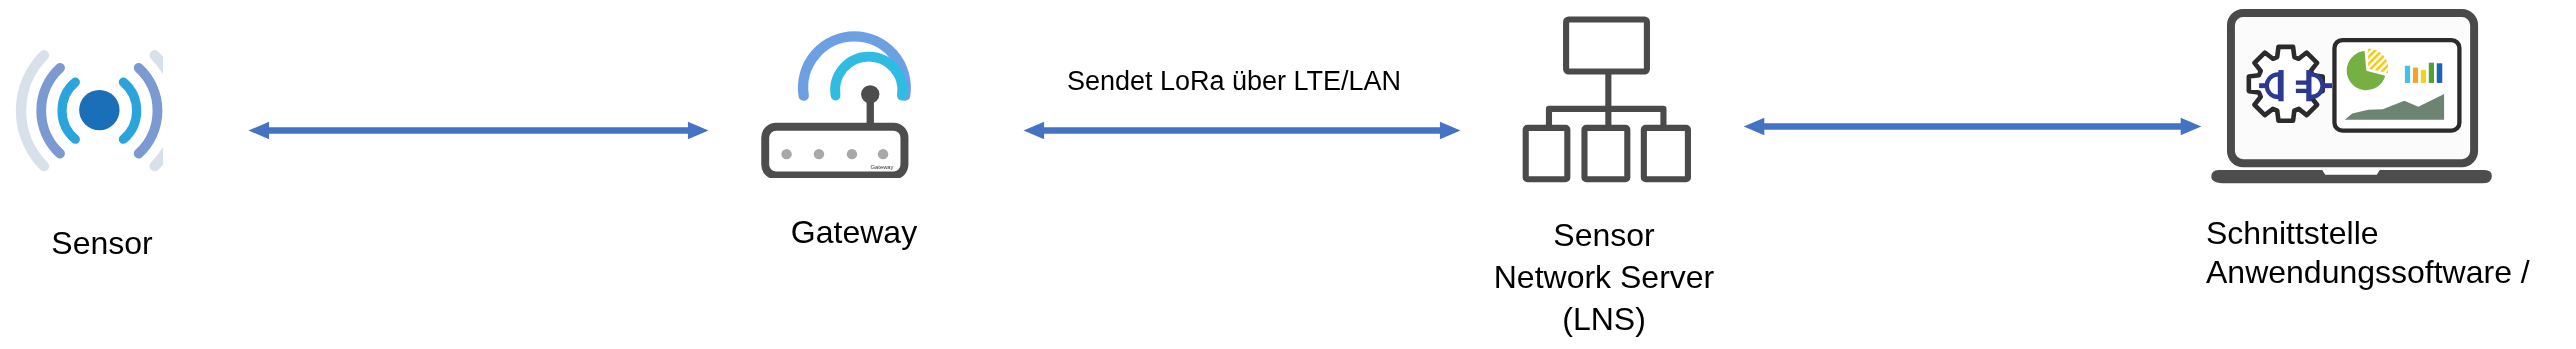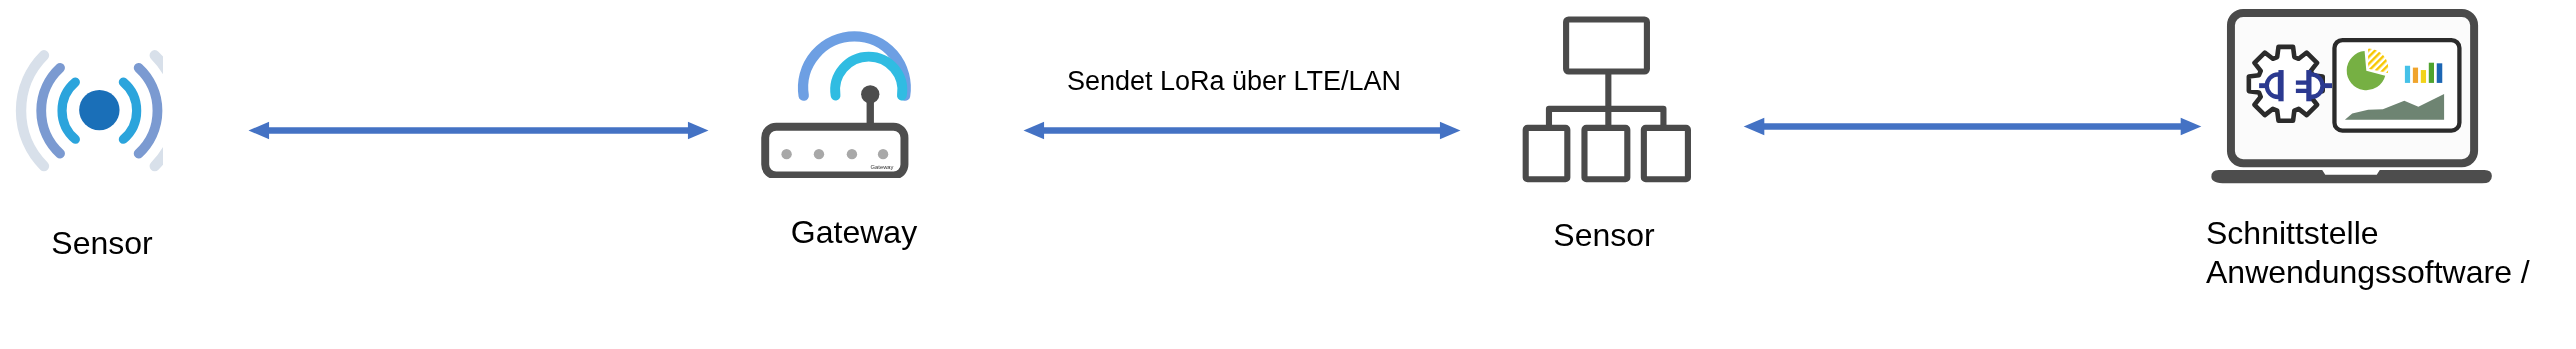--- a/index.html
+++ b/index.html
@@ -75,20 +75,22 @@
       <path d="M 80 202 V 166 H 267 V 206"></path>
       <path d="M 177 166 V 202"></path>
     </g>
     <rect x="108" y="20" width="132" height="85" rx="4" fill="#ffffff" stroke="#4A4A4A" stroke-width="10"></rect>
     <rect x="42" y="197" width="68" height="84" rx="3" fill="#ffffff" stroke="#4A4A4A" stroke-width="10"></rect>
     <rect x="138" y="197" width="70" height="84" rx="3" fill="#ffffff" stroke="#4A4A4A" stroke-width="10"></rect>
     <rect x="235" y="197" width="72" height="84" rx="3" fill="#ffffff" stroke="#4A4A4A" stroke-width="10"></rect>
   </svg>
   <div class="node-label center-x" style="left:1604px;top:214px;line-height:42px;">
     <div>Sensor</div>
+    <div>Network Server</div>
+    <div>(LNS)</div>
   </div>
 
   <svg class="abs" style="left:1740px;top:115px;" width="465" height="23" viewBox="0 0 759 38">
     <line x1="30" y1="19" x2="729" y2="19" stroke="#4472C4" stroke-width="10.5"></line>
     <polygon points="1.5,19 35.5,4.5 35.5,33.5" fill="#4472C4"></polygon>
     <polygon points="757.5,19 723.5,4.5 723.5,33.5" fill="#4472C4"></polygon>
   </svg>
 
   <svg class="abs" style="left:2204px;top:4.9px;" width="294" height="184" viewBox="0 0 480 300">
     <defs>

